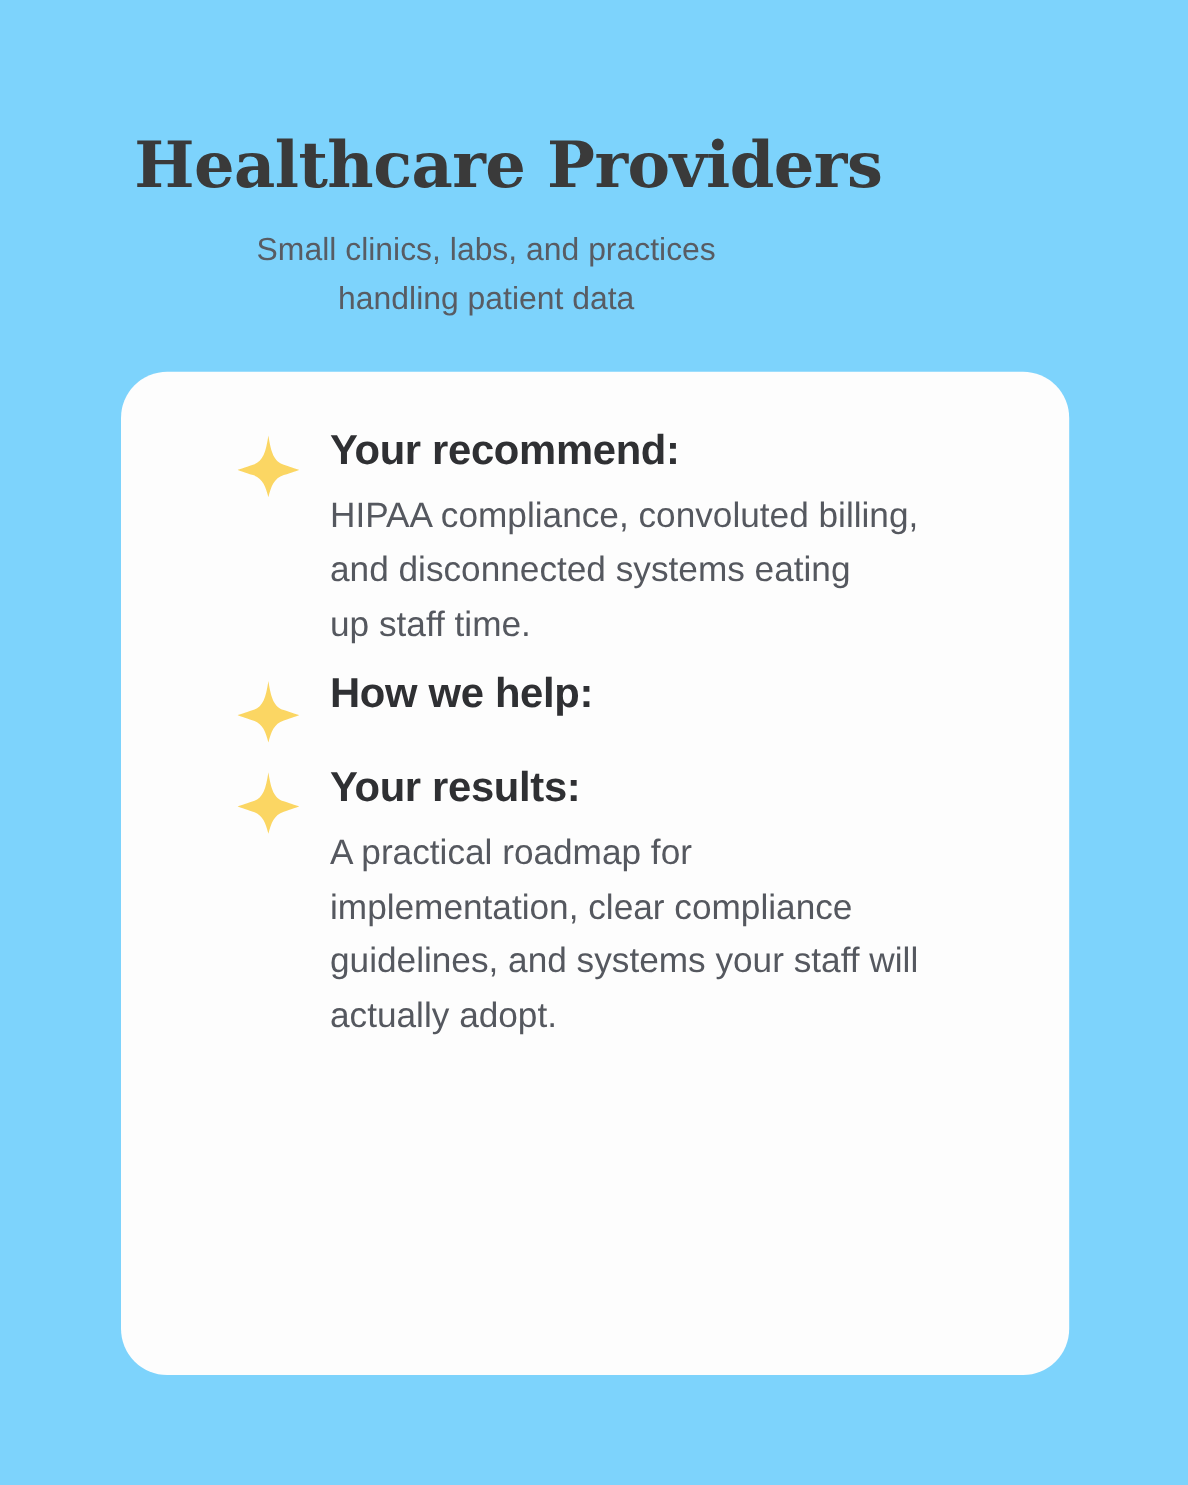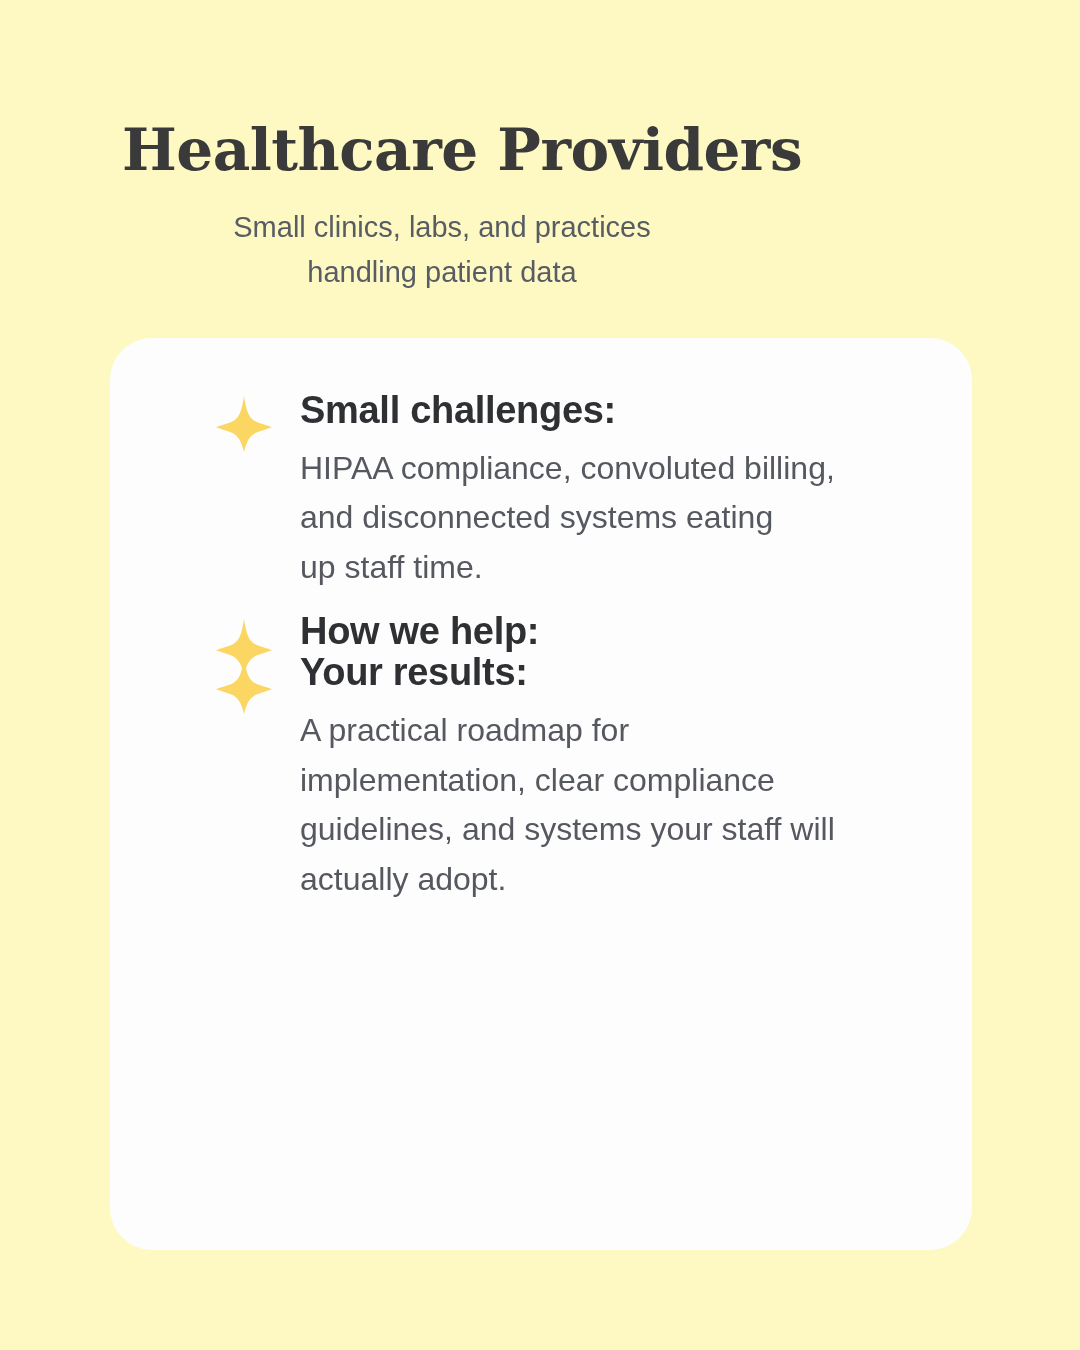--- a/index.html
+++ b/index.html
@@ -12,21 +12,21 @@
   body {
     background: #eaeef2;
     font-family: "Liberation Sans", sans-serif;
     -webkit-font-smoothing: antialiased;
   }
 
   .page {
     position: relative;
     width: 1080px;
     height: 1350px;
-    background: #fef9c3;
+    background: #7dd3fc;
     padding: 0;
     overflow: hidden;
   }
 
   .header {
     padding: 118px 120px 0 122px;
   }
 
   .page-title {
     font-family: "DejaVu Serif", serif;
@@ -95,21 +95,21 @@
     font-size: 32px;
     font-weight: 400;
     line-height: 1.55;
     color: #55585f;
     white-space: pre-line;
   }
 
   .block-body.tight { margin-top: 14px; }
 
   .b1 { margin-bottom: 18px; }
-  .b2 { }
+  .b2 { margin-bottom: 44px; }
 </style>
 </head>
 <body>
 
 <div class="page">
 
   <div class="header">
     <h1 class="page-title">Healthcare Providers</h1>
     <p class="page-subtitle">Small clinics, labs, and practices
 handling patient data</p>
@@ -117,21 +117,21 @@
 
   <div class="card">
     <div class="card-inner">
 
       <div class="block b1">
         <span class="spark" style="top:4px;">
           <svg viewBox="0 0 60 60" aria-hidden="true">
             <path d="M30 2 C32.5 18 35 25.5 44 28.5 C52 31.2 56 32.5 58 33.2 C56 33.9 52 35.2 44 37.9 C35 40.9 32.5 48.4 30 58 C27.5 48.4 25 40.9 16 37.9 C8 35.2 4 33.9 2 33.2 C4 32.5 8 31.2 16 28.5 C25 25.5 27.5 18 30 2 Z" fill="#fbd663"></path>
           </svg>
         </span>
-        <div class="block-title">Small challenges:</div>
+        <div class="block-title">Your recommend:</div>
         <div class="block-body">HIPAA compliance, convoluted billing,
 and disconnected systems eating
 up staff time.</div>
       </div>
 
       <div class="block b2">
         <span class="spark" style="top:6px;">
           <svg viewBox="0 0 60 60" aria-hidden="true">
             <path d="M30 2 C32.5 18 35 25.5 44 28.5 C52 31.2 56 32.5 58 33.2 C56 33.9 52 35.2 44 37.9 C35 40.9 32.5 48.4 30 58 C27.5 48.4 25 40.9 16 37.9 C8 35.2 4 33.9 2 33.2 C4 32.5 8 31.2 16 28.5 C25 25.5 27.5 18 30 2 Z" fill="#fbd663"></path>
           </svg>

